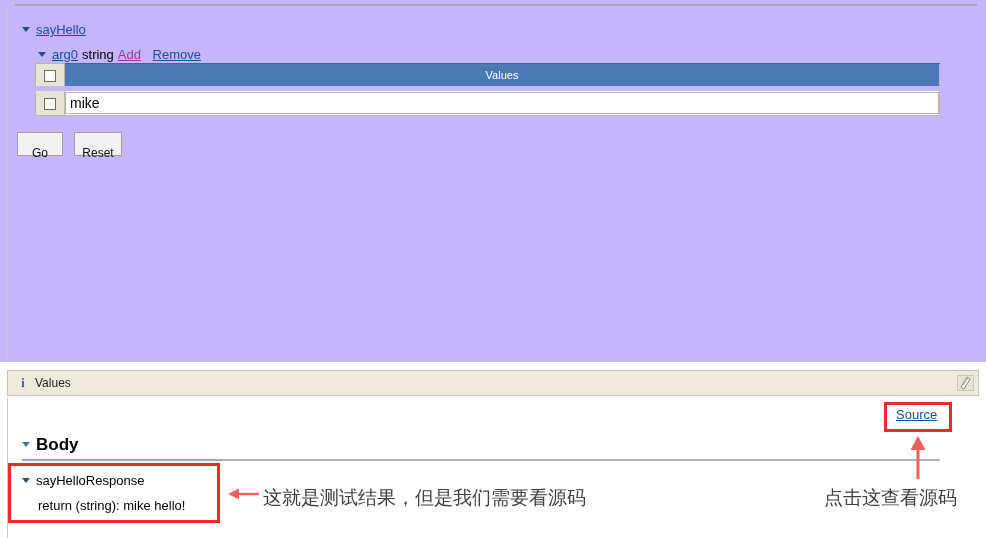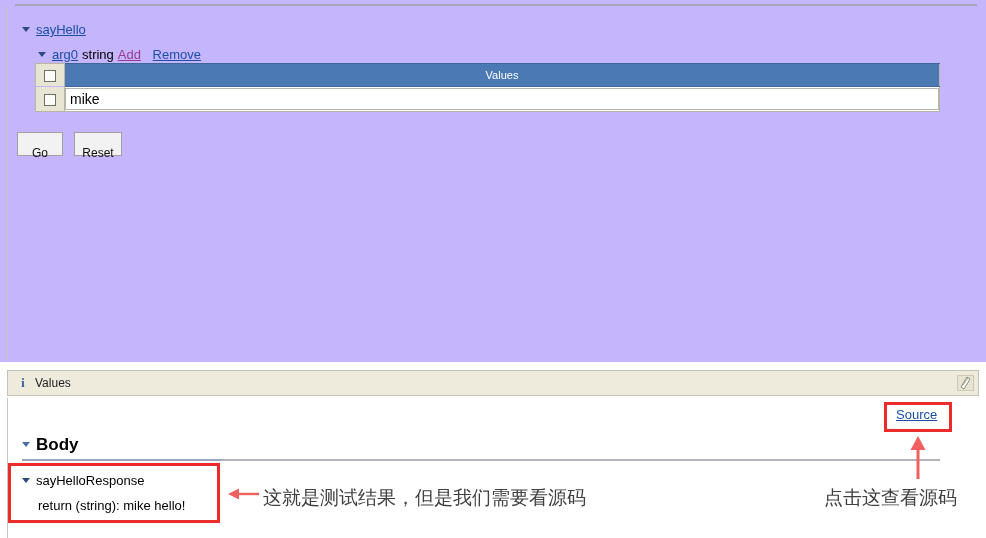--- a/index.html
+++ b/index.html
@@ -95,21 +95,21 @@
     font-weight: normal;
     height: 22px;
     border-top: 1px solid #3d6699;
     border-bottom: 1px solid #3d6699;
   }
   .val-cell {
     background: #ffffff;
     height: 24px;
     padding: 1px 2px;
   }
-  .row-sep td { border-top: 1px solid #c4b5fd; }
+  .row-sep td { border-top: 5px solid #c4b5fd; }
   .cbox {
     width: 12px; height: 12px;
     box-sizing: border-box;
     border: 1px solid #70706a;
     background: #fbfbf8;
     display: inline-block;
     vertical-align: middle;
   }
   .txtinput {
     width: 100%;

